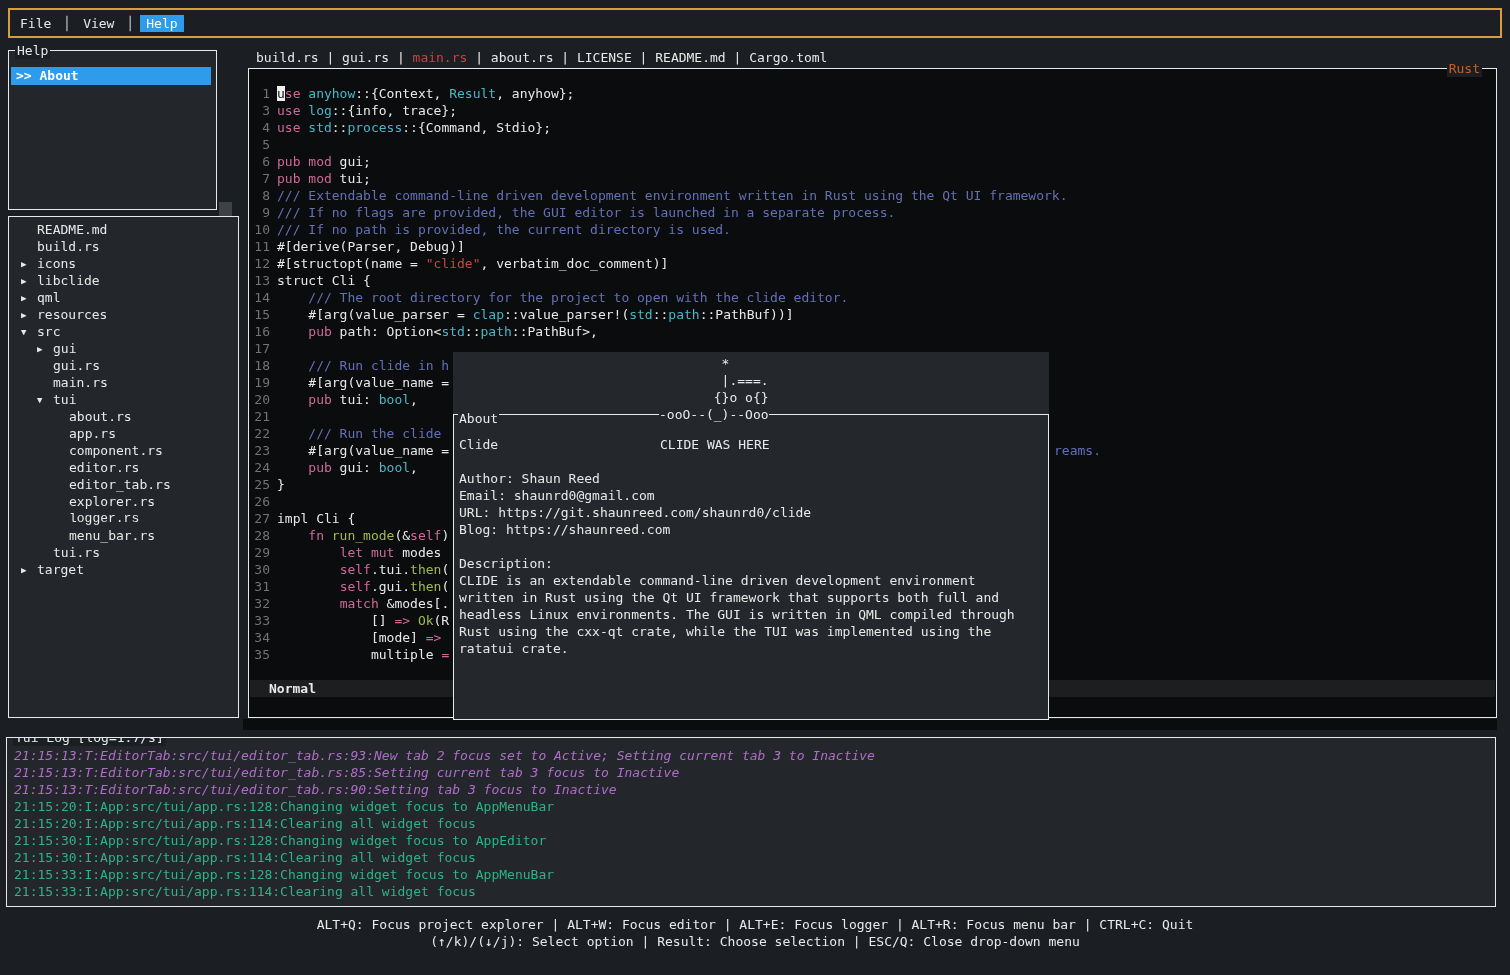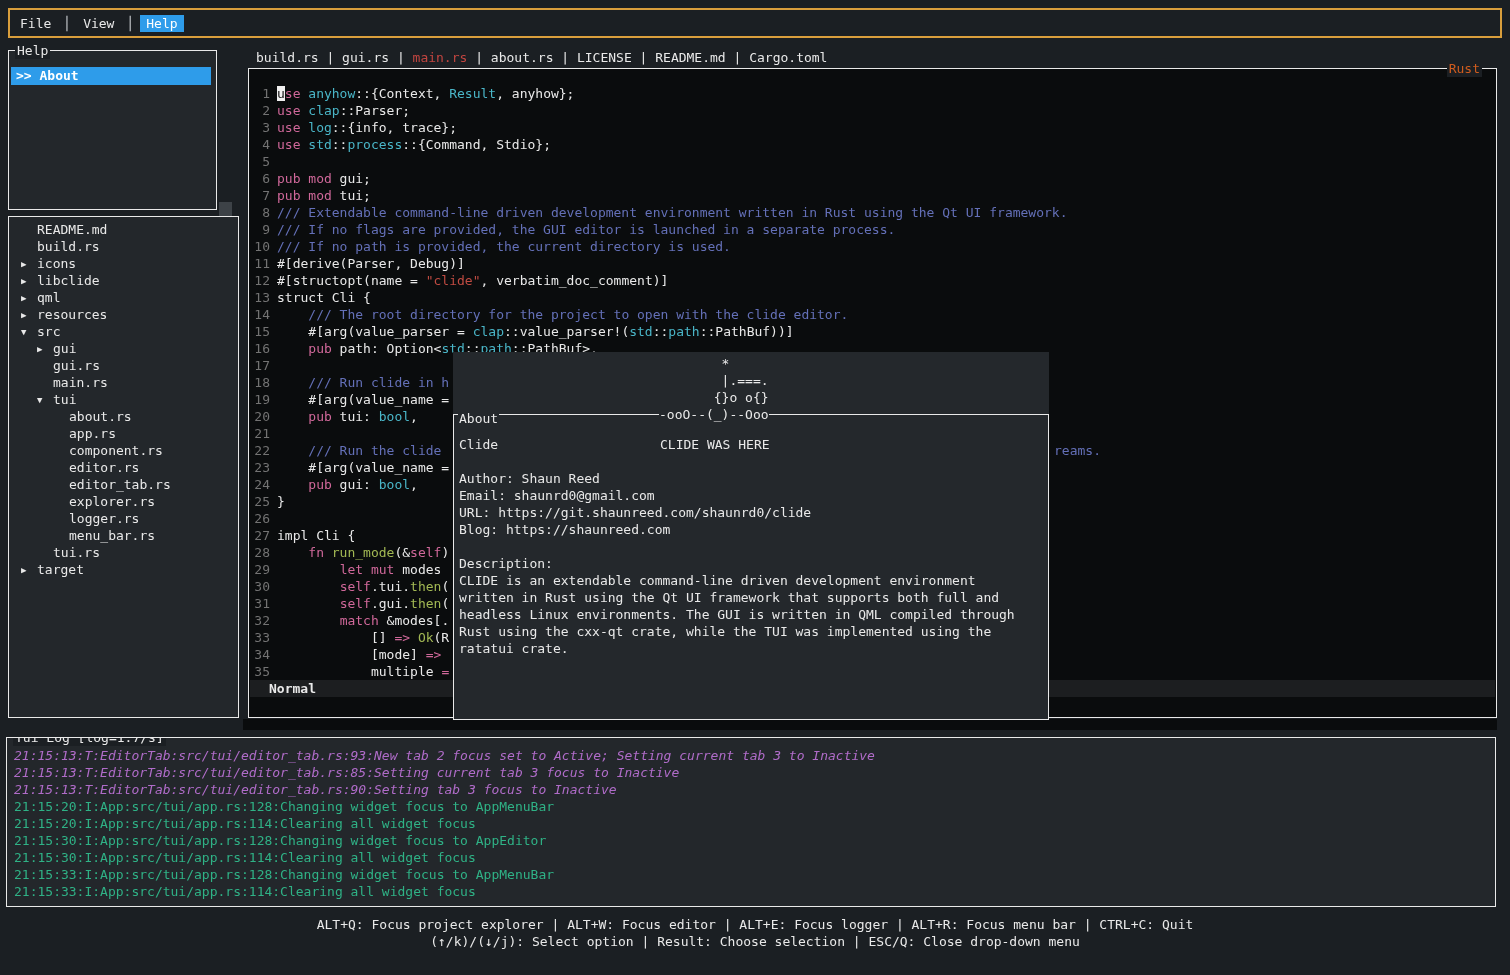--- a/index.html
+++ b/index.html
@@ -104,34 +104,33 @@
       <div class="tree-row" style="padding-left: 28px;"><span class="tree-arrow">▶</span><span>gui</span></div>
       <div class="tree-row" style="padding-left: 28px;"><span class="tree-arrow"></span><span>gui.rs</span></div>
       <div class="tree-row" style="padding-left: 28px;"><span class="tree-arrow"></span><span>main.rs</span></div>
       <div class="tree-row" style="padding-left: 28px;"><span class="tree-arrow">▼</span><span>tui</span></div>
       <div class="tree-row" style="padding-left: 44px;"><span class="tree-arrow"></span><span>about.rs</span></div>
       <div class="tree-row" style="padding-left: 44px;"><span class="tree-arrow"></span><span>app.rs</span></div>
       <div class="tree-row" style="padding-left: 44px;"><span class="tree-arrow"></span><span>component.rs</span></div>
       <div class="tree-row" style="padding-left: 44px;"><span class="tree-arrow"></span><span>editor.rs</span></div>
       <div class="tree-row" style="padding-left: 44px;"><span class="tree-arrow"></span><span>editor_tab.rs</span></div>
       <div class="tree-row" style="padding-left: 44px;"><span class="tree-arrow"></span><span>explorer.rs</span></div>
-      <div class="tree-row" style="padding-left: 44px;"><span class="tree-arrow"></span><span>logger.rs</span></div>
+      <div class="tree-row" style="padding-left: 44px; font-family: Liberation Mono, monospace;"><span class="tree-arrow"></span><span>logger.rs</span></div>
       <div class="tree-row" style="padding-left: 44px;"><span class="tree-arrow"></span><span>menu_bar.rs</span></div>
       <div class="tree-row" style="padding-left: 28px;"><span class="tree-arrow"></span><span>tui.rs</span></div>
       <div class="tree-row" style="padding-left: 12px;"><span class="tree-arrow">▶</span><span>target</span></div>
     </div>
 
   <div class="abs tab-bar" id="tab-bar"><span class="tab">build.rs</span><span class="tab-sep"> | </span><span class="tab">gui.rs</span><span class="tab-sep"> | </span><span class="tab active">main.rs</span><span class="tab-sep"> | </span><span class="tab">about.rs</span><span class="tab-sep"> | </span><span class="tab">LICENSE</span><span class="tab-sep"> | </span><span class="tab">README.md</span><span class="tab-sep"> | </span><span class="tab">Cargo.toml</span></div>
 
   <div class="abs editor-underhang"></div>
   <div class="abs editor-panel">
     <span class="lang-badge">Rust</span>
     <div class="code-area" id="code-area">
         <div class="code-line"><span class="ln">1</span><span class="tok-cursor">u</span><span class="tok-kw">se</span><span> </span><span class="tok-type">anyhow</span><span>::{Context, </span><span class="tok-type">Result</span><span>, anyhow};</span></div>
-        <div class="code-line"><span class="ln">2</span><span class="tok-kw">use</span><span> </span><span class="tok-type">clap</span><span>::Parser;</span></div>
         <div class="code-line"><span class="ln">3</span><span class="tok-kw">use</span><span> </span><span class="tok-type">log</span><span>::{info, trace};</span></div>
         <div class="code-line"><span class="ln">4</span><span class="tok-kw">use</span><span> </span><span class="tok-type">std</span><span>::</span><span class="tok-type">process</span><span>::{Command, Stdio};</span></div>
         <div class="code-line"><span class="ln">5</span></div>
         <div class="code-line"><span class="ln">6</span><span class="tok-kw">pub</span><span> </span><span class="tok-kw">mod</span><span> gui;</span></div>
         <div class="code-line"><span class="ln">7</span><span class="tok-kw">pub</span><span> </span><span class="tok-kw">mod</span><span> tui;</span></div>
         <div class="code-line"><span class="ln">8</span><span class="tok-cmt">/// Extendable command-line driven development environment written in Rust using the Qt UI framework.</span></div>
         <div class="code-line"><span class="ln">9</span><span class="tok-cmt">/// If no flags are provided, the GUI editor is launched in a separate process.</span></div>
         <div class="code-line"><span class="ln">10</span><span class="tok-cmt">/// If no path is provided, the current directory is used.</span></div>
         <div class="code-line"><span class="ln">11</span><span>#[derive(Parser, Debug)]</span></div>
         <div class="code-line"><span class="ln">12</span><span>#[structopt(name = </span><span class="tok-str">"clide"</span><span>, verbatim_doc_comment)]</span></div>

